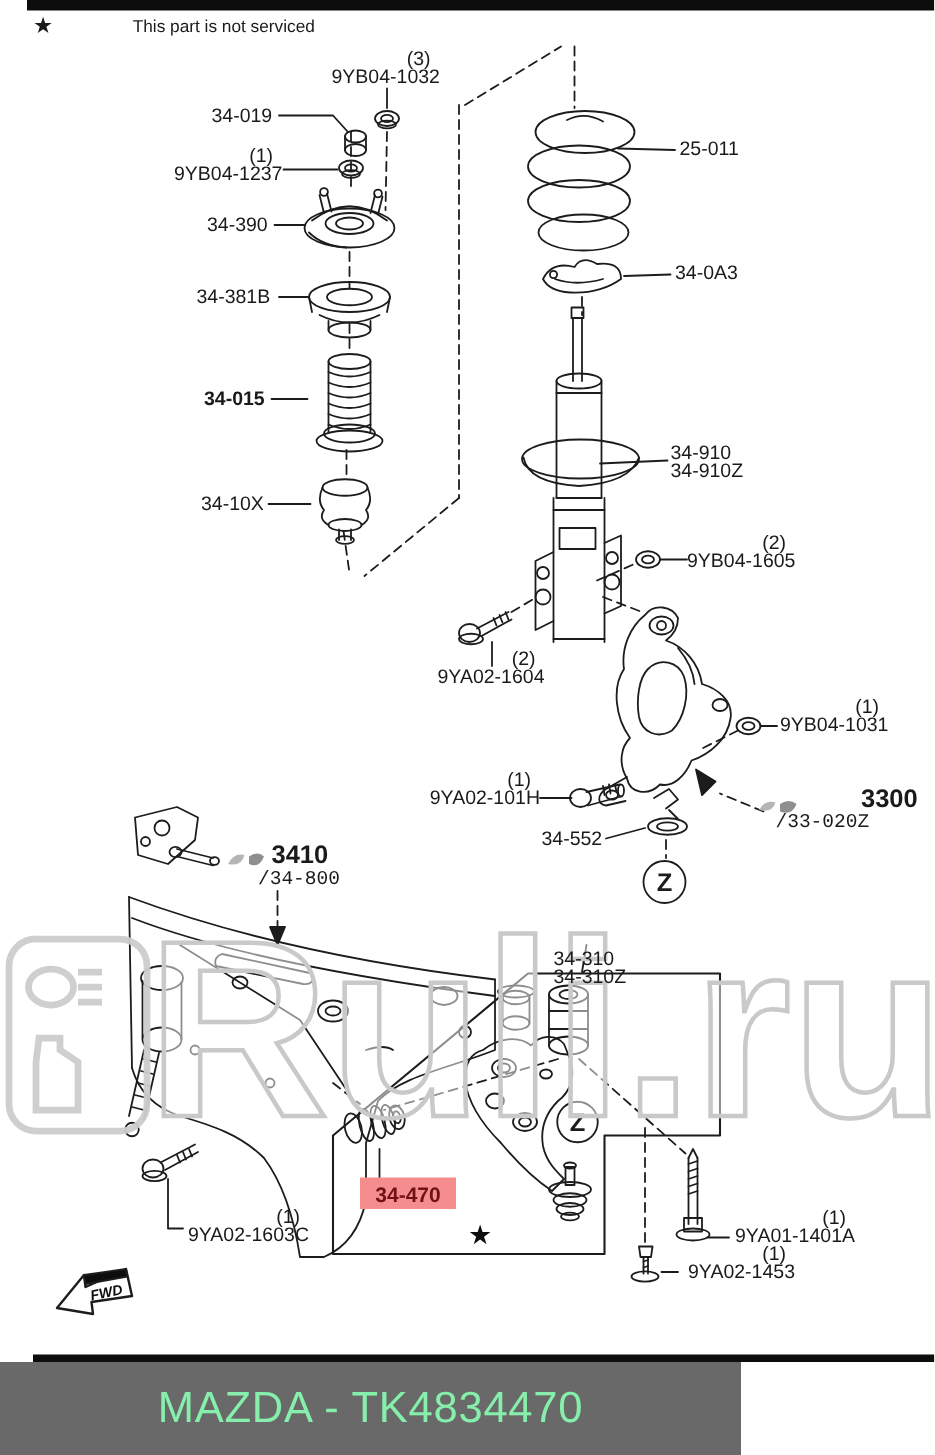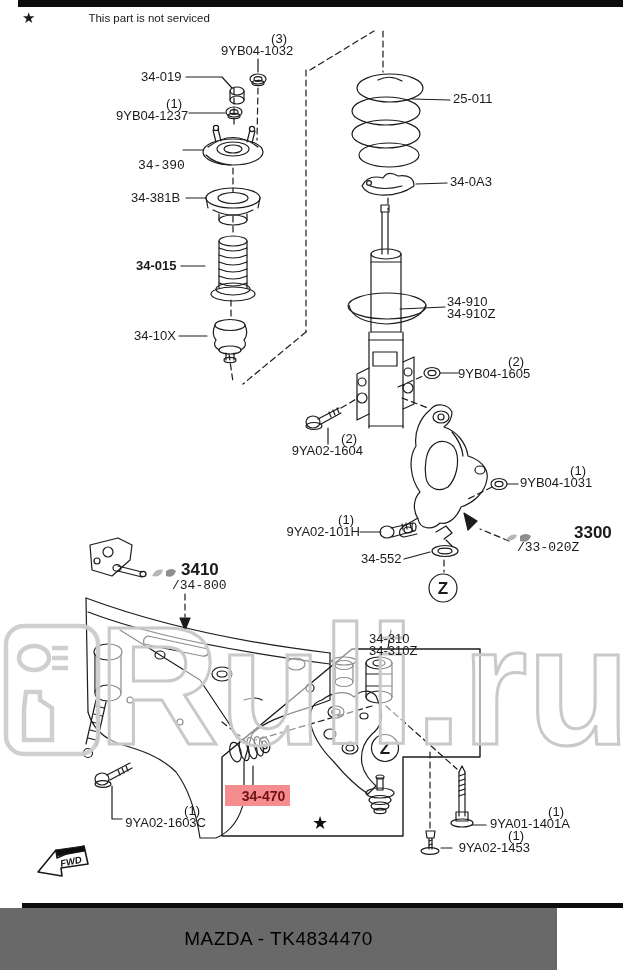--- a/index.html
+++ b/index.html
@@ -12,28 +12,28 @@
   .legend .star{font-size:15px;line-height:1;}
   .legend .txt{font-size:11.5px;margin-left:48px;}
   svg.art{position:absolute;left:0;top:0;z-index:1;}
   .wm{position:absolute;left:0;top:612px;width:623px;height:150px;z-index:2;pointer-events:none;}
   .lbl{position:absolute;z-index:3;font-size:13px;line-height:12px;white-space:nowrap;}
   .lbl .qty{display:block;padding-right:6px;}
   .r{text-align:right;}
   .big{font-size:17px;font-weight:600;line-height:15px;}
   .sub{font-size:13px;font-weight:400;font-family:Liberation Mono, monospace;}
   .hl{
-    position:absolute;z-index:3;left:225px;top:785px;width:53px;height:21px;
+    position:absolute;z-index:3;left:240px;top:785px;width:64px;height:21px;
     display:flex;align-items:center;justify-content:center;
-    font-size:14px;font-weight:600;padding-left:12px;
+    font-size:14px;font-weight:600;
   }
   .footer{
-    position:absolute;left:0;top:908px;width:557px;height:62px;z-index:4;
+    position:absolute;left:0;top:908px;width:494px;height:62px;z-index:4;
     display:flex;align-items:center;justify-content:center;gap:33px;
-    color:#000000;font-size:19px;letter-spacing:0.5px;
+    color:#86efac;font-size:29px;letter-spacing:0.5px;
   }
   .footline{position:absolute;left:22px;top:903px;width:601px;height:5px;background:#0d0d0d;z-index:4;}
 </style>
 </head>
 <body>
 
 <div class="stage">
 
   <div class="topbar"></div>
 
@@ -344,21 +344,21 @@
     <span class="qty">(3)</span>
     <span>9YB04-1032</span>
   </div>
   <div class="lbl" style="left:141px;top:71px;">
     <span>34-019</span>
   </div>
   <div class="lbl r" style="left:116px;top:98px;width:72px;">
     <span class="qty">(1)</span>
     <span>9YB04-1237</span>
   </div>
-  <div class="lbl" style="left:138px;top:160px;font-family:Liberation Mono, monospace;">
+  <div class="lbl" style="left:138px;top:144px;">
     <span>34-390</span>
   </div>
   <div class="lbl" style="left:131px;top:192px;">
     <span>34-381B</span>
   </div>
   <div class="lbl" style="left:136px;top:260px;font-weight:bold;">
     <span>34-015</span>
   </div>
   <div class="lbl" style="left:134px;top:330px;">
     <span>34-10X</span>

